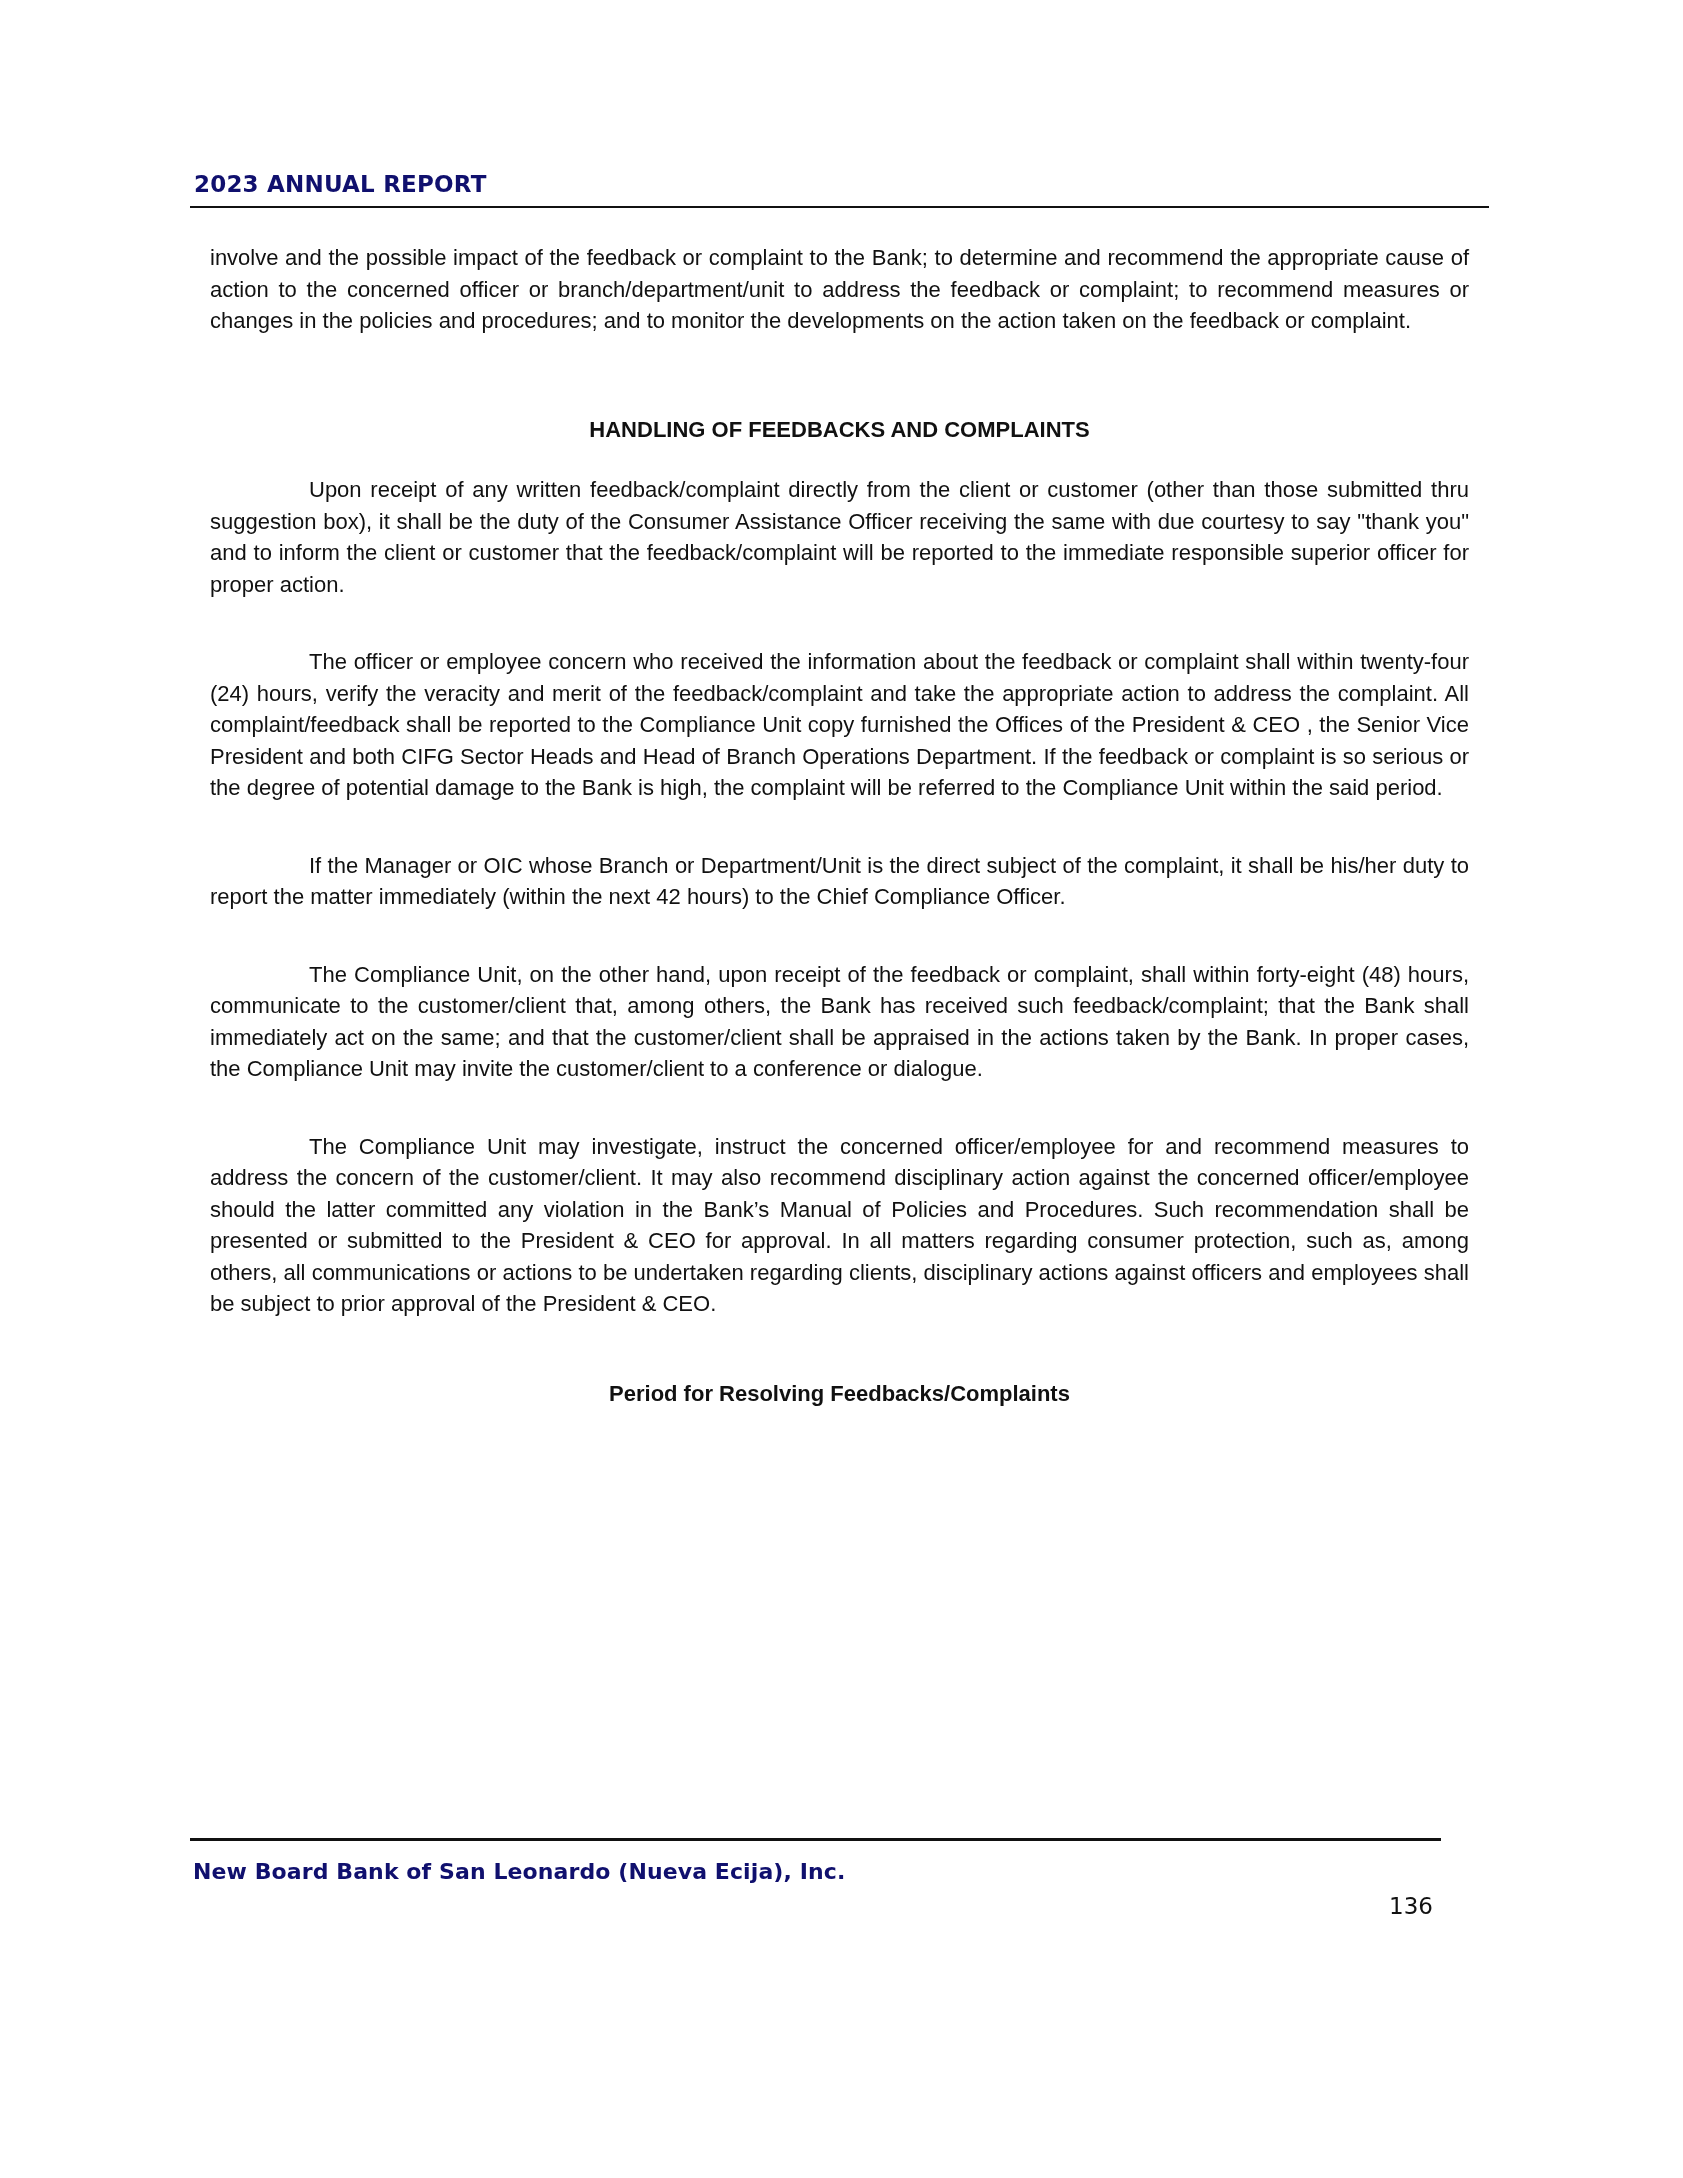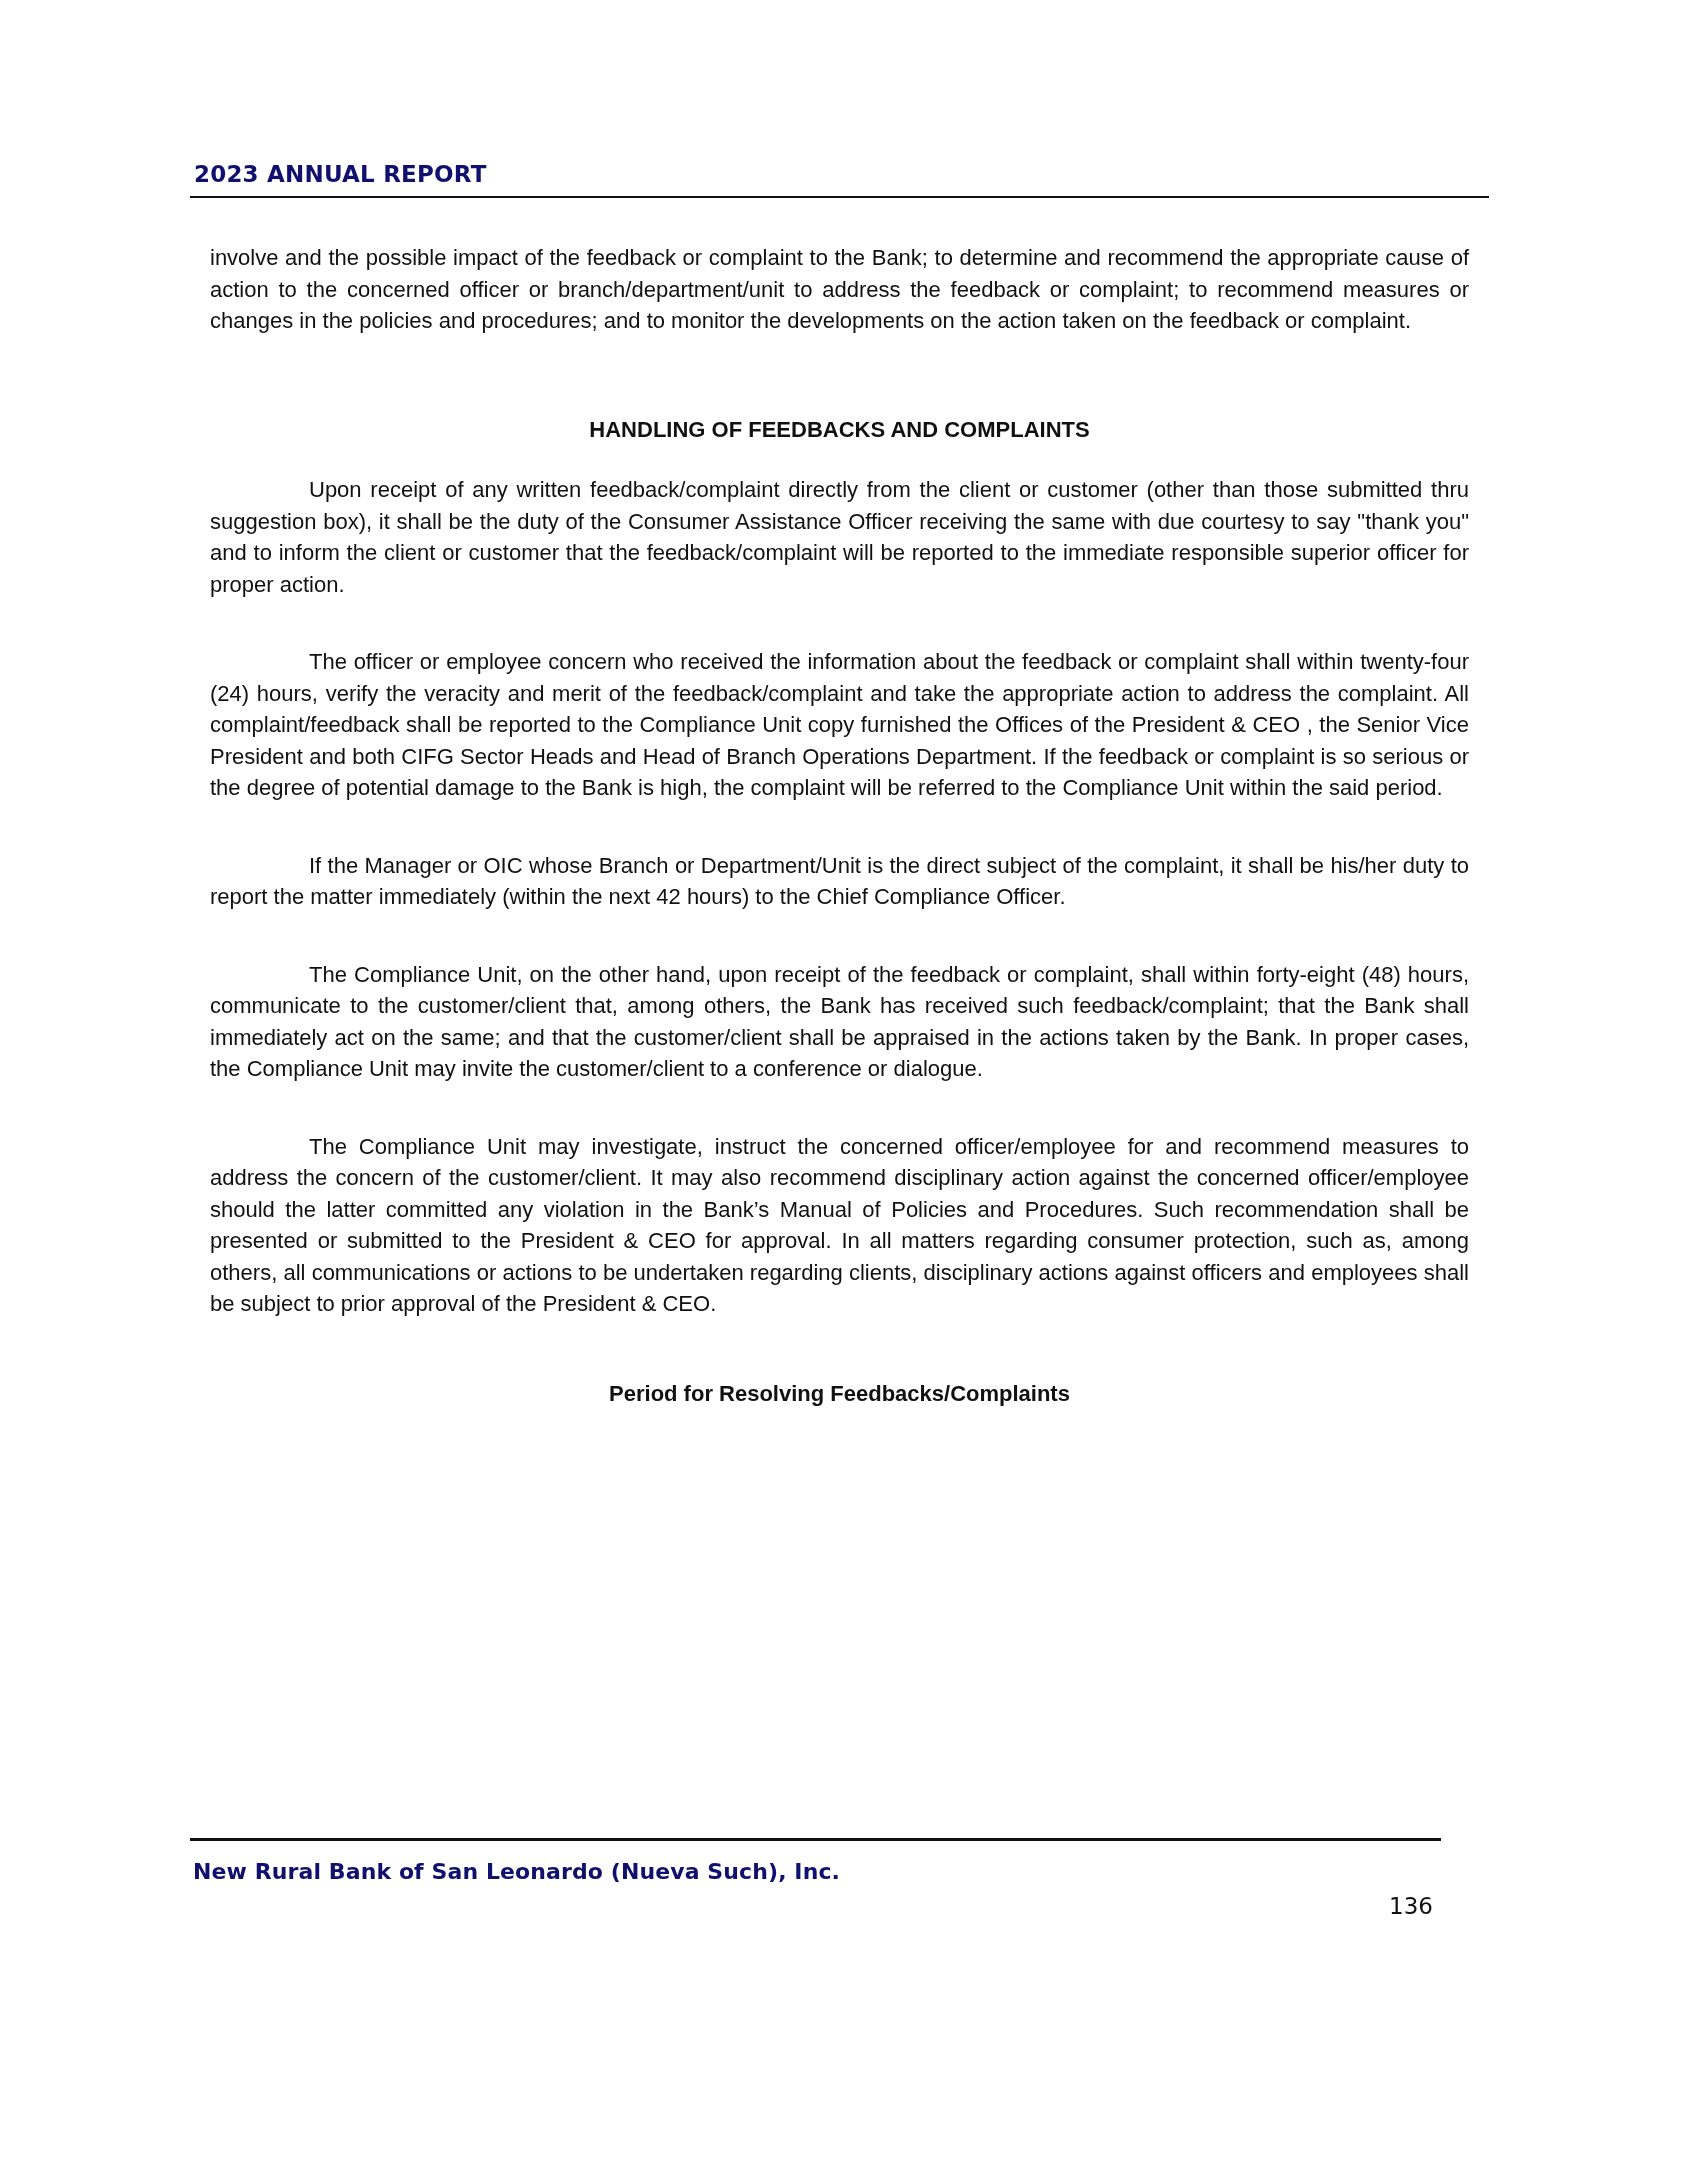--- a/index.html
+++ b/index.html
@@ -11,21 +11,21 @@
       width: 1683px;
       height: 2178px;
       position: relative;
       overflow: hidden;
       font-family: "Liberation Sans", sans-serif;
       color: #111111;
     }
     .page-header {
       position: absolute;
       left: 194px;
-      top: 158px;
+      top: 168px;
       width: 1299px;
     }
     .header-title {
       font-family: "DejaVu Sans", "Liberation Sans", sans-serif;
       font-weight: bold;
       font-size: 23px;
       color: #10106e;
       line-height: 32px;
       letter-spacing: 0.2px;
     }
@@ -138,16 +138,16 @@
 
   <div class="gap-md" style="height:14px"></div>
 
   <h3 class="section-heading">Period for Resolving Feedbacks/Complaints</h3>
   <div class="gap-md" style="height:14px"></div>
 
 </main>
 
 <footer class="page-footer">
   <div class="footer-rule"></div>
-  <div class="footer-org">New Rural Bank of San Leonardo (Nueva Such), Inc.</div>
+  <div class="footer-org">New Board Bank of San Leonardo (Nueva Ecija), Inc.</div>
   <div class="footer-page">136</div>
 </footer>
 
 
 </body></html>

